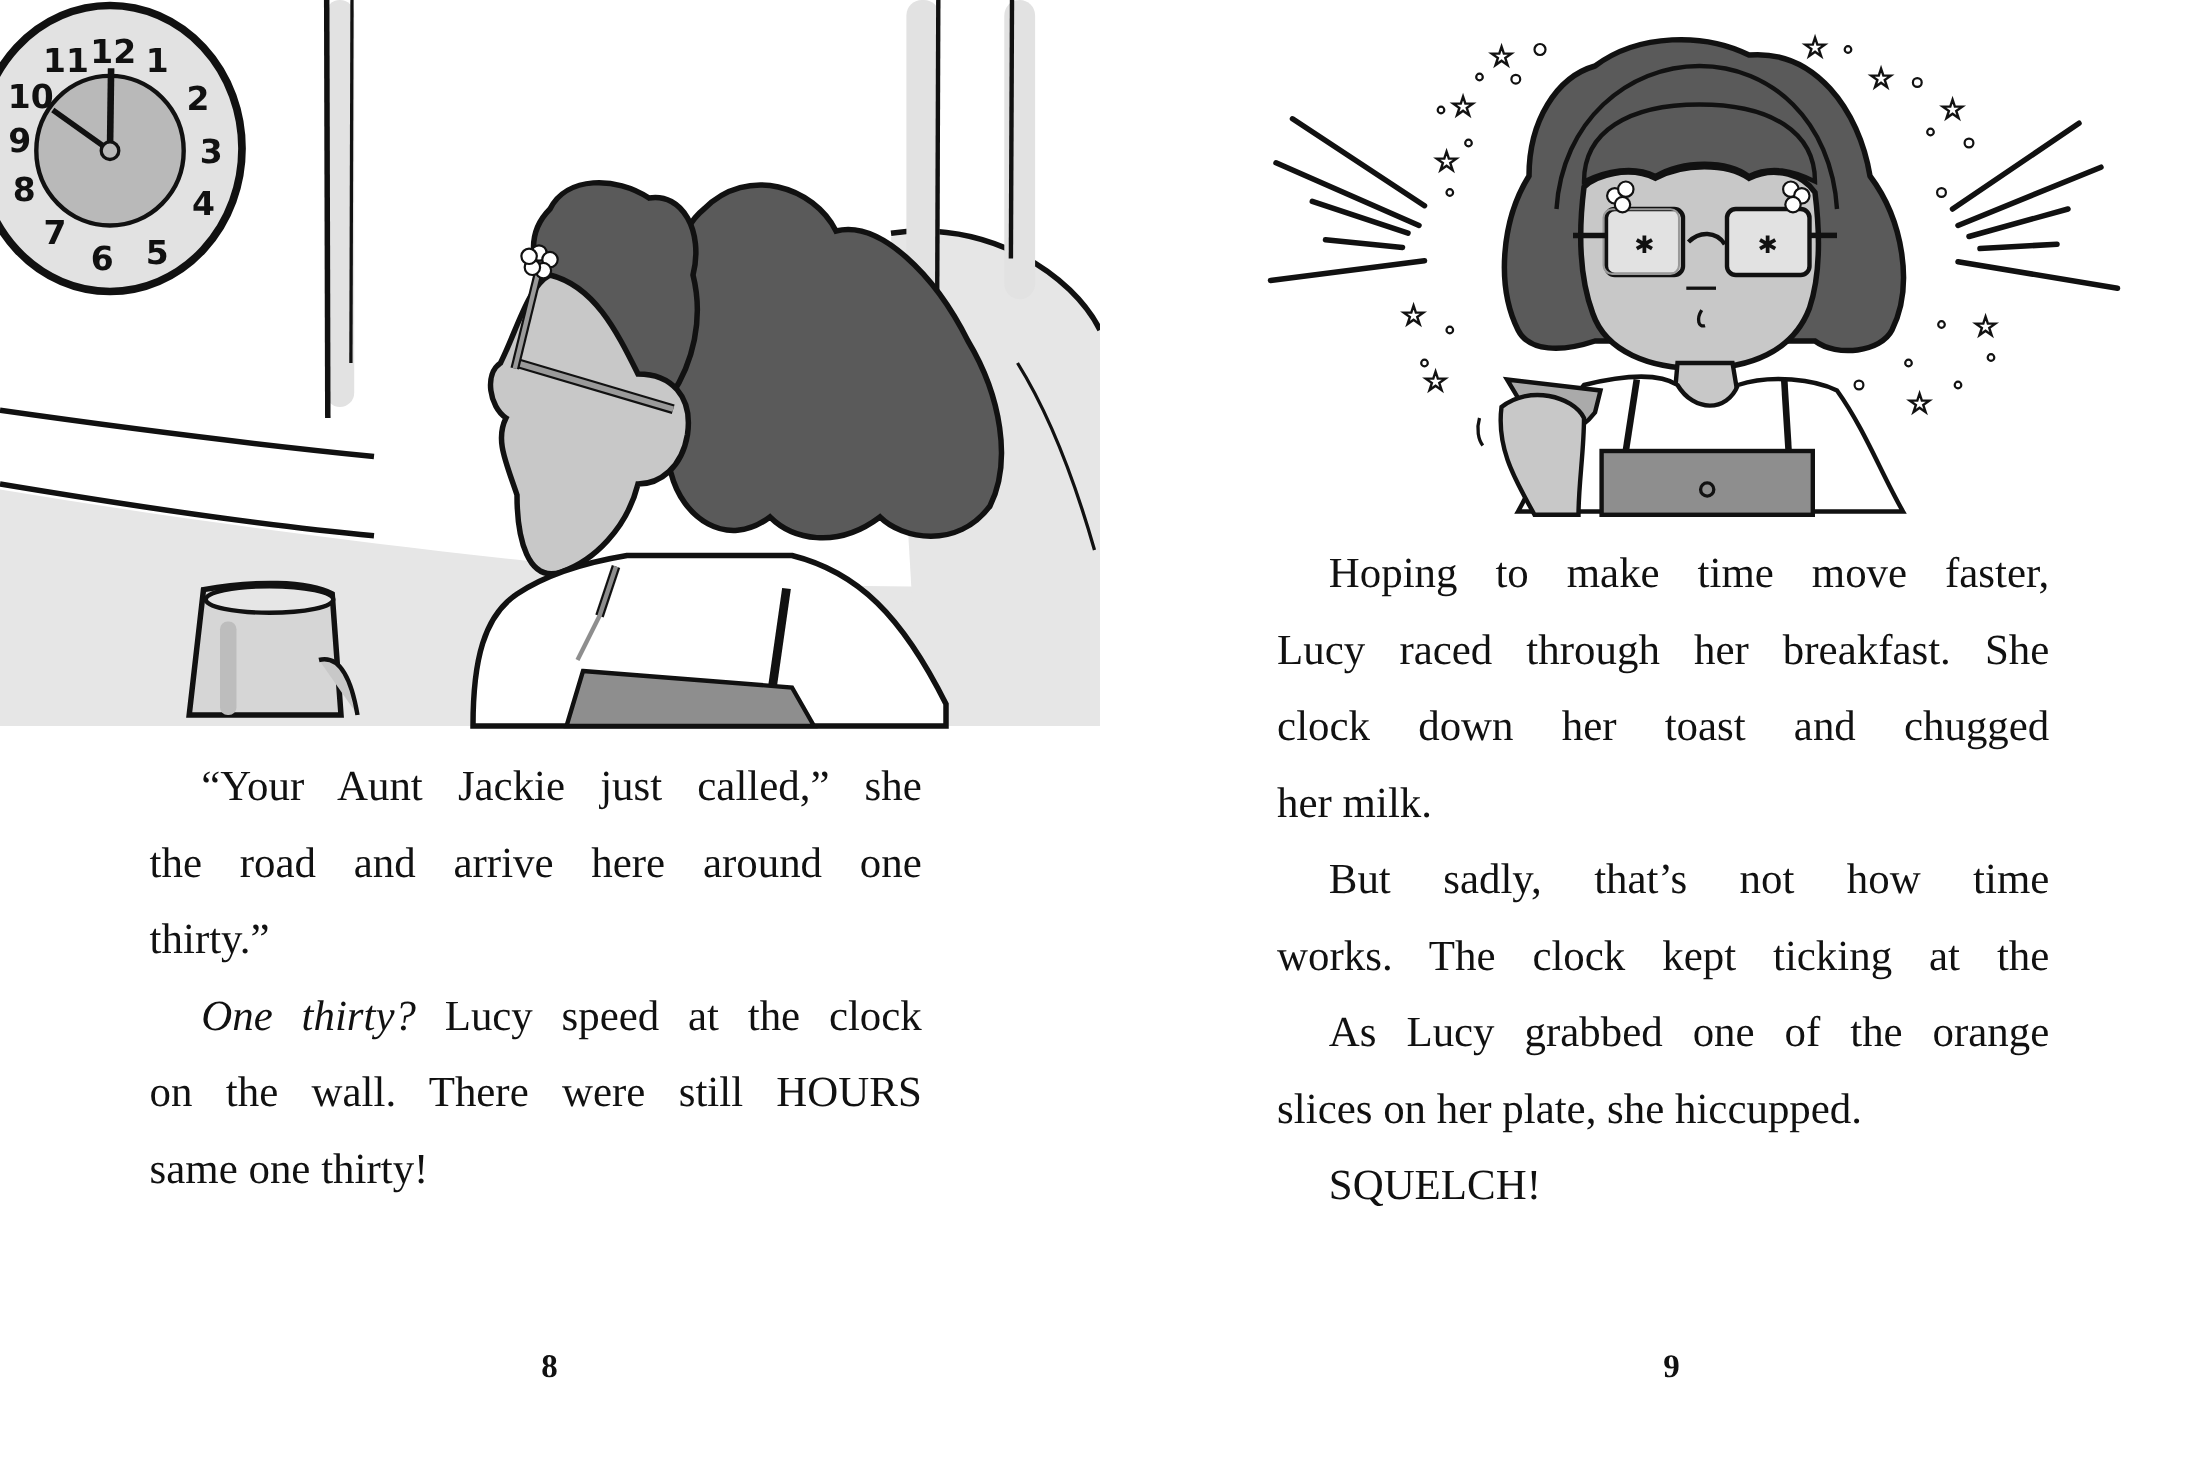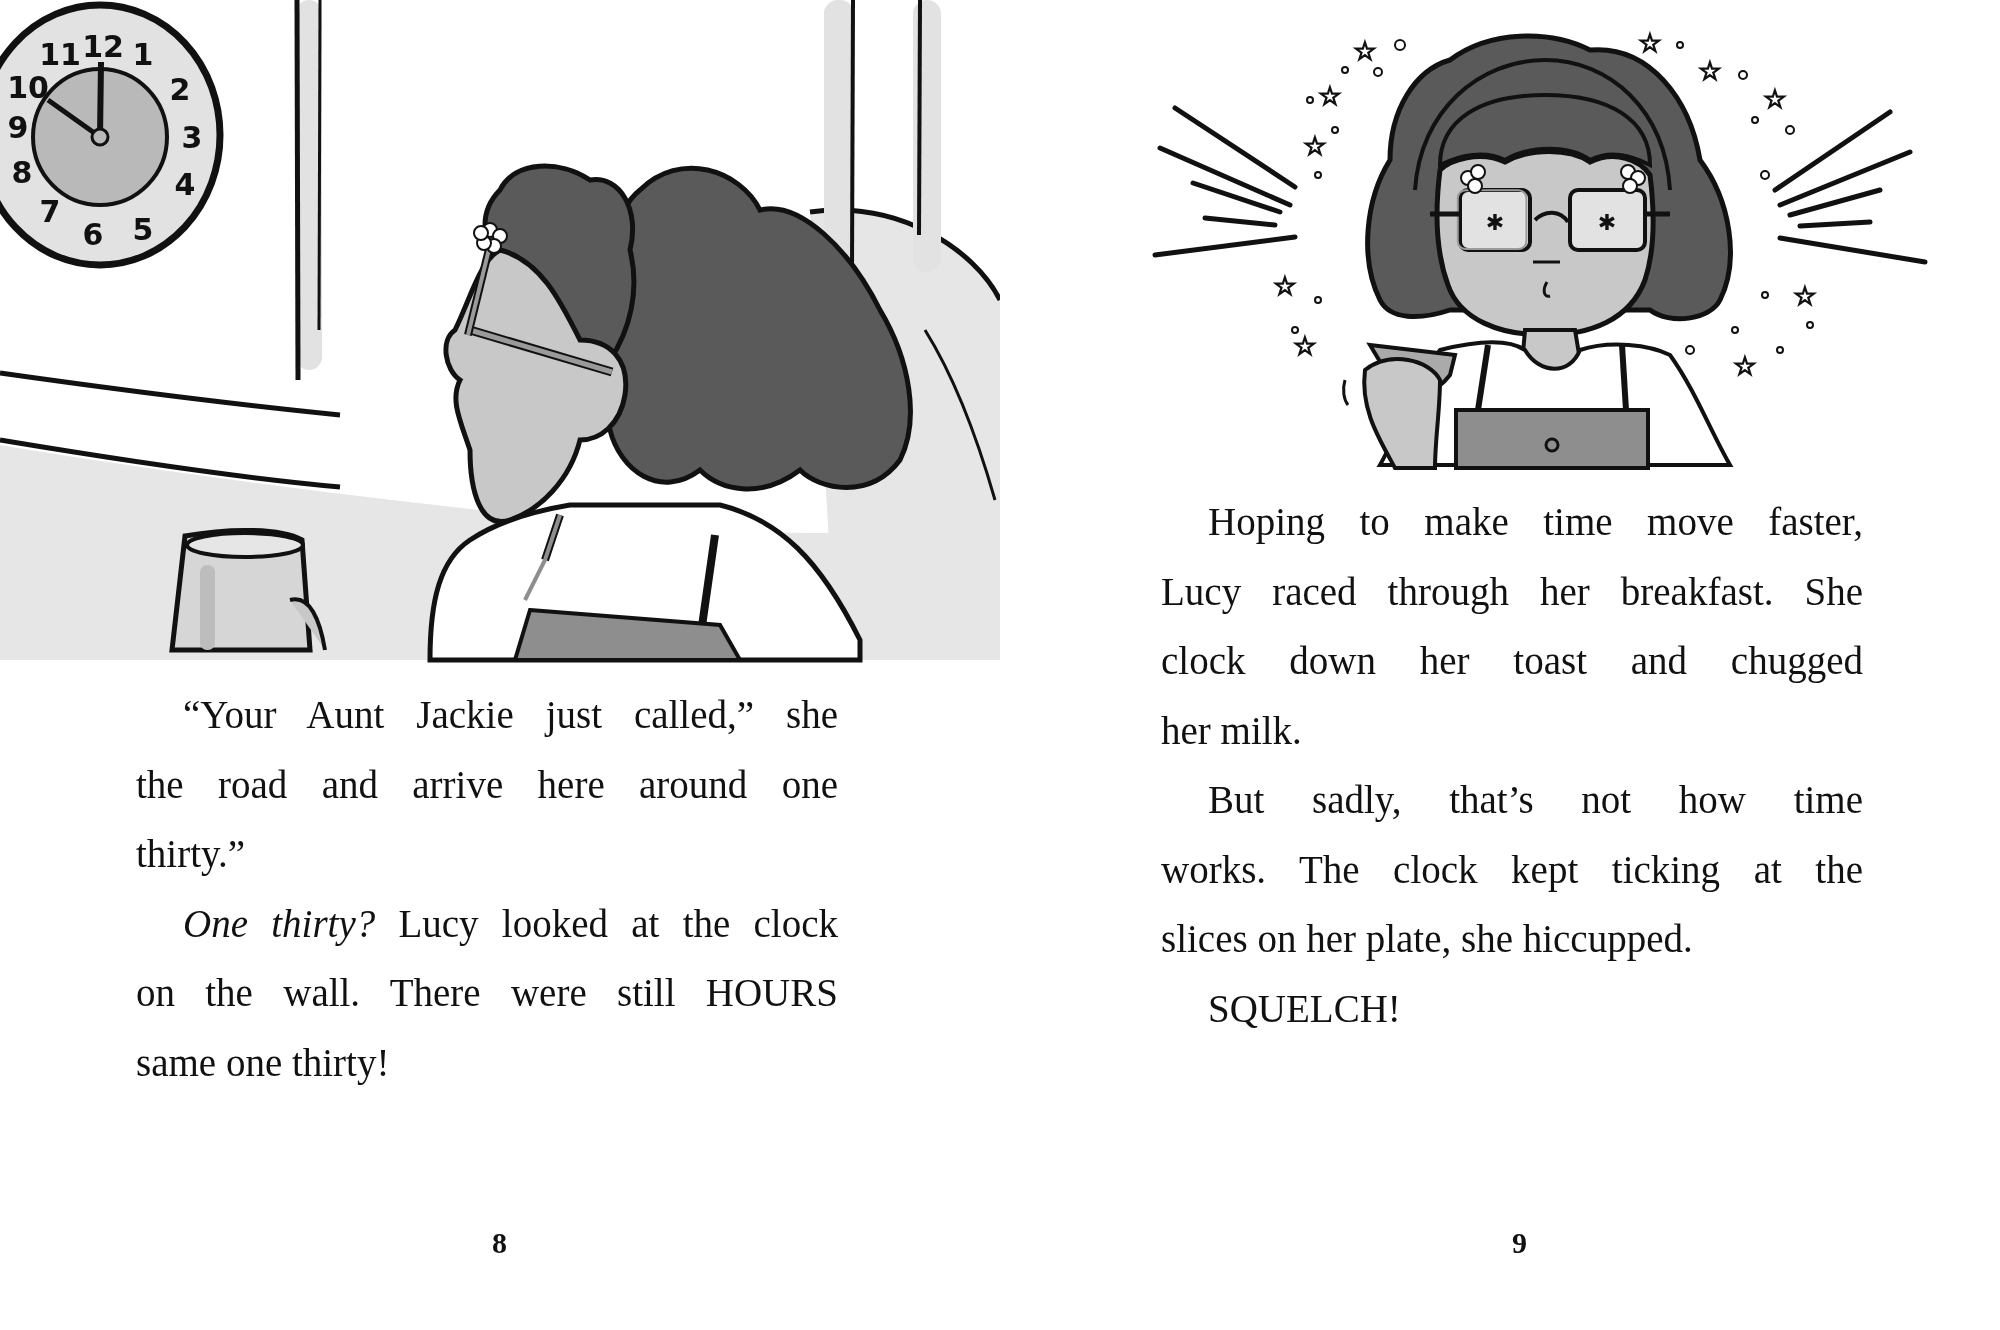--- a/index.html
+++ b/index.html
@@ -194,31 +194,32 @@
         <path d="M215,370 C240,350 280,360 290,380 C290,410 285,440 285,468 L245,468 C230,440 210,410 215,370 Z" fill="#c8c8c8" stroke="#111" stroke-width="4"></path>
         <path d="M195,380 C192,390 194,400 198,405" fill="none" stroke="#111" stroke-width="3"></path>
       </g>
     </svg>
   </div>
 
   <div class="text-col" style="left:136px;top:680px;">
     <span class="line indent">“Your Aunt Jackie just called,” she</span>
     <span class="line">the road and arrive here around one</span>
     <span class="line last">thirty.”</span>
-    <span class="line indent"><em>One thirty?</em><span> Lucy looked at the clock</span></span>
+    <span class="line indent"><em>One thirty?</em><span> Lucy speed at the clock</span></span>
     <span class="line">on the wall. There were still HOURS</span>
     <span class="line last">same one thirty!</span>
   </div>
 
   <div class="text-col" style="left:1161px;top:487px;">
     <span class="line indent">Hoping to make time move faster,</span>
     <span class="line">Lucy raced through her breakfast. She</span>
     <span class="line">clock down her toast and chugged</span>
     <span class="line last">her milk.</span>
     <span class="line indent">But sadly, that’s not how time</span>
     <span class="line">works. The clock kept ticking at the</span>
+    <span class="line indent">As Lucy grabbed one of the orange</span>
     <span class="line last">slices on her plate, she hiccupped.</span>
     <span class="line indent last">SQUELCH!</span>
   </div>
 
   <div class="page-num" style="left:492px;top:1226px;">8</div>
   <div class="page-num" style="left:1512px;top:1226px;">9</div>
 </div>
 
 </body></html>

